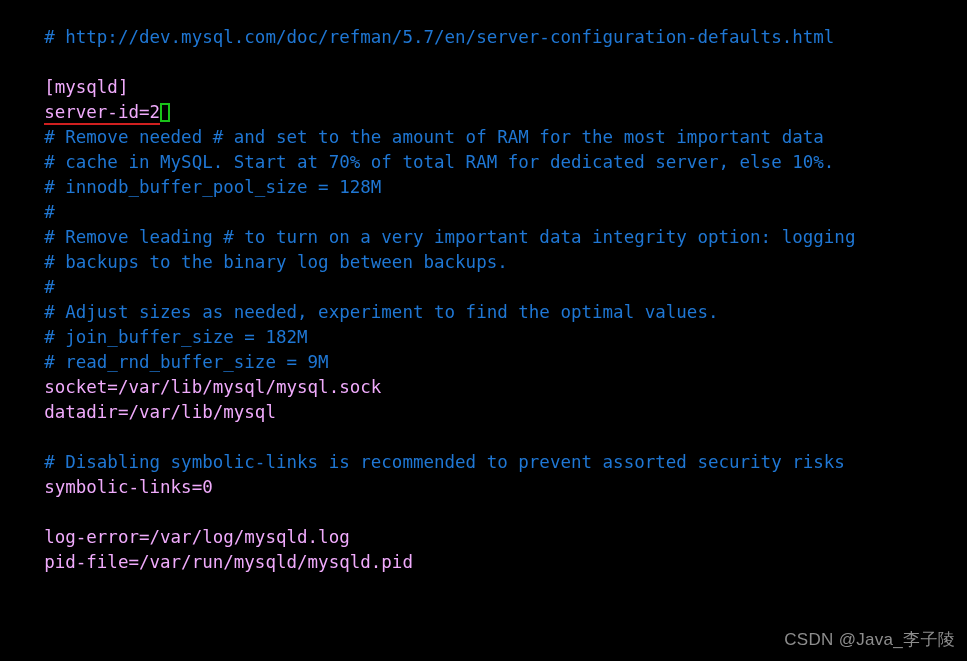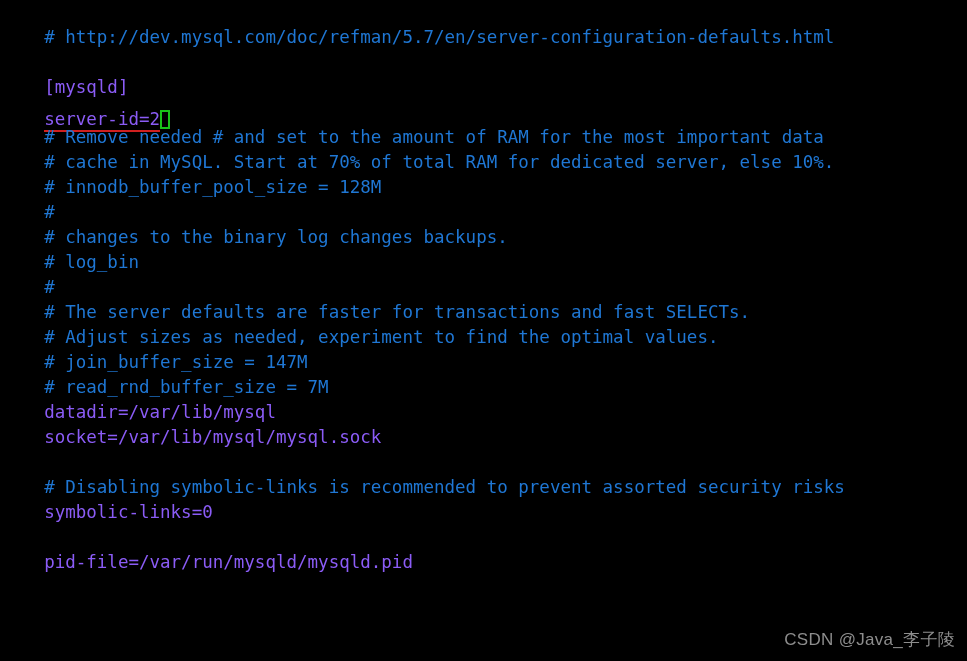--- a/index.html
+++ b/index.html
@@ -32,29 +32,28 @@
     line-height: 25px;
     font-size: 17.5px;
     letter-spacing: 0px;
     white-space: pre;
     padding-left: 2px;
     box-sizing: border-box;
     position: relative;
   }
 
   .c-comment { color: #1f77d4; }
-  .c-plain   { color: #8b5cf6; }
+  .c-plain   { color: #f0abfc; }
 
   .line.first { margin-top: 0; }
 
   
   .underline-red {
     position: relative;
     display: inline-block;
-    margin-top: 7px;
   }
   .underline-red::after {
     content: "";
     position: absolute;
     left: 0;
     right: 0;
     bottom: 0px;
     height: 2px;
     background: #d02020;
   }
@@ -124,75 +123,75 @@
   </div>
 
   <div class="line">
     <span class="c-comment"># innodb_buffer_pool_size = 128M</span>
   </div>
 
   <div class="line">
     <span class="c-comment">#</span>
   </div>
 
-
-  <div class="line">
-    <span class="c-comment"># changes to the binary log changes backups.</span>
-  </div>
-
-  <div class="line">
-    <span class="c-comment"># log_bin</span>
-  </div>
+  <div class="line">
+    <span class="c-comment"># Remove leading # to turn on a very important data integrity option: logging</span>
+  </div>
+
+  <div class="line">
+    <span class="c-comment"># backups to the binary log between backups.</span>
+  </div>
+
 
   <div class="line">
     <span class="c-comment">#</span>
   </div>
 
 
-  <div class="line">
-    <span class="c-comment"># The server defaults are faster for transactions and fast SELECTs.</span>
-  </div>
 
   <div class="line">
     <span class="c-comment"># Adjust sizes as needed, experiment to find the optimal values.</span>
   </div>
 
   <div class="line">
-    <span class="c-comment"># join_buffer_size = 147M</span>
-  </div>
-
-
-  <div class="line">
-    <span class="c-comment"># read_rnd_buffer_size = 7M</span>
+    <span class="c-comment"># join_buffer_size = 182M</span>
+  </div>
+
+
+  <div class="line">
+    <span class="c-comment"># read_rnd_buffer_size = 9M</span>
+  </div>
+
+  <div class="line">
+    <span class="c-plain">socket=/var/lib/mysql/mysql.sock</span>
   </div>
 
   <div class="line">
     <span class="c-plain">datadir=/var/lib/mysql</span>
   </div>
 
   <div class="line">
-    <span class="c-plain">socket=/var/lib/mysql/mysql.sock</span>
-  </div>
-
-  <div class="line">
     <span class="c-plain"></span>
   </div>
 
   <div class="line">
     <span class="c-comment"># Disabling symbolic-links is recommended to prevent assorted security risks</span>
   </div>
 
   <div class="line">
     <span class="c-plain">symbolic-links=0</span>
   </div>
 
   <div class="line">
     <span class="c-plain"></span>
   </div>
 
+  <div class="line">
+    <span class="c-plain">log-error=/var/log/mysqld.log</span>
+  </div>
 
   <div class="line">
     <span class="c-plain">pid-file=/var/run/mysqld/mysqld.pid</span>
   </div>
 
   <div class="clipped">
     
   </div>
 
   <div id="watermark">CSDN @Java_李子陵</div>

